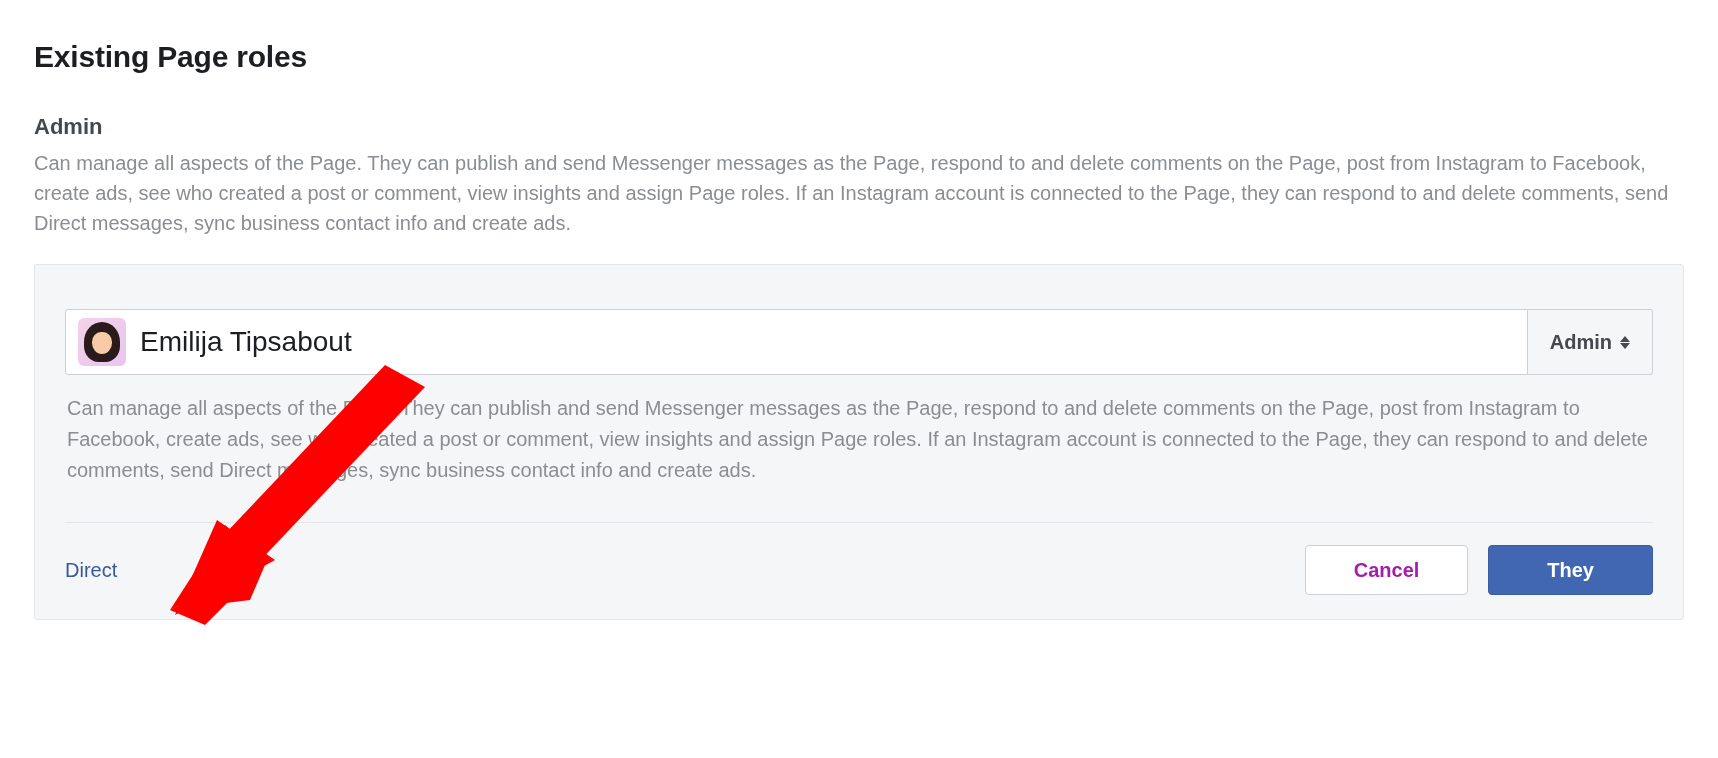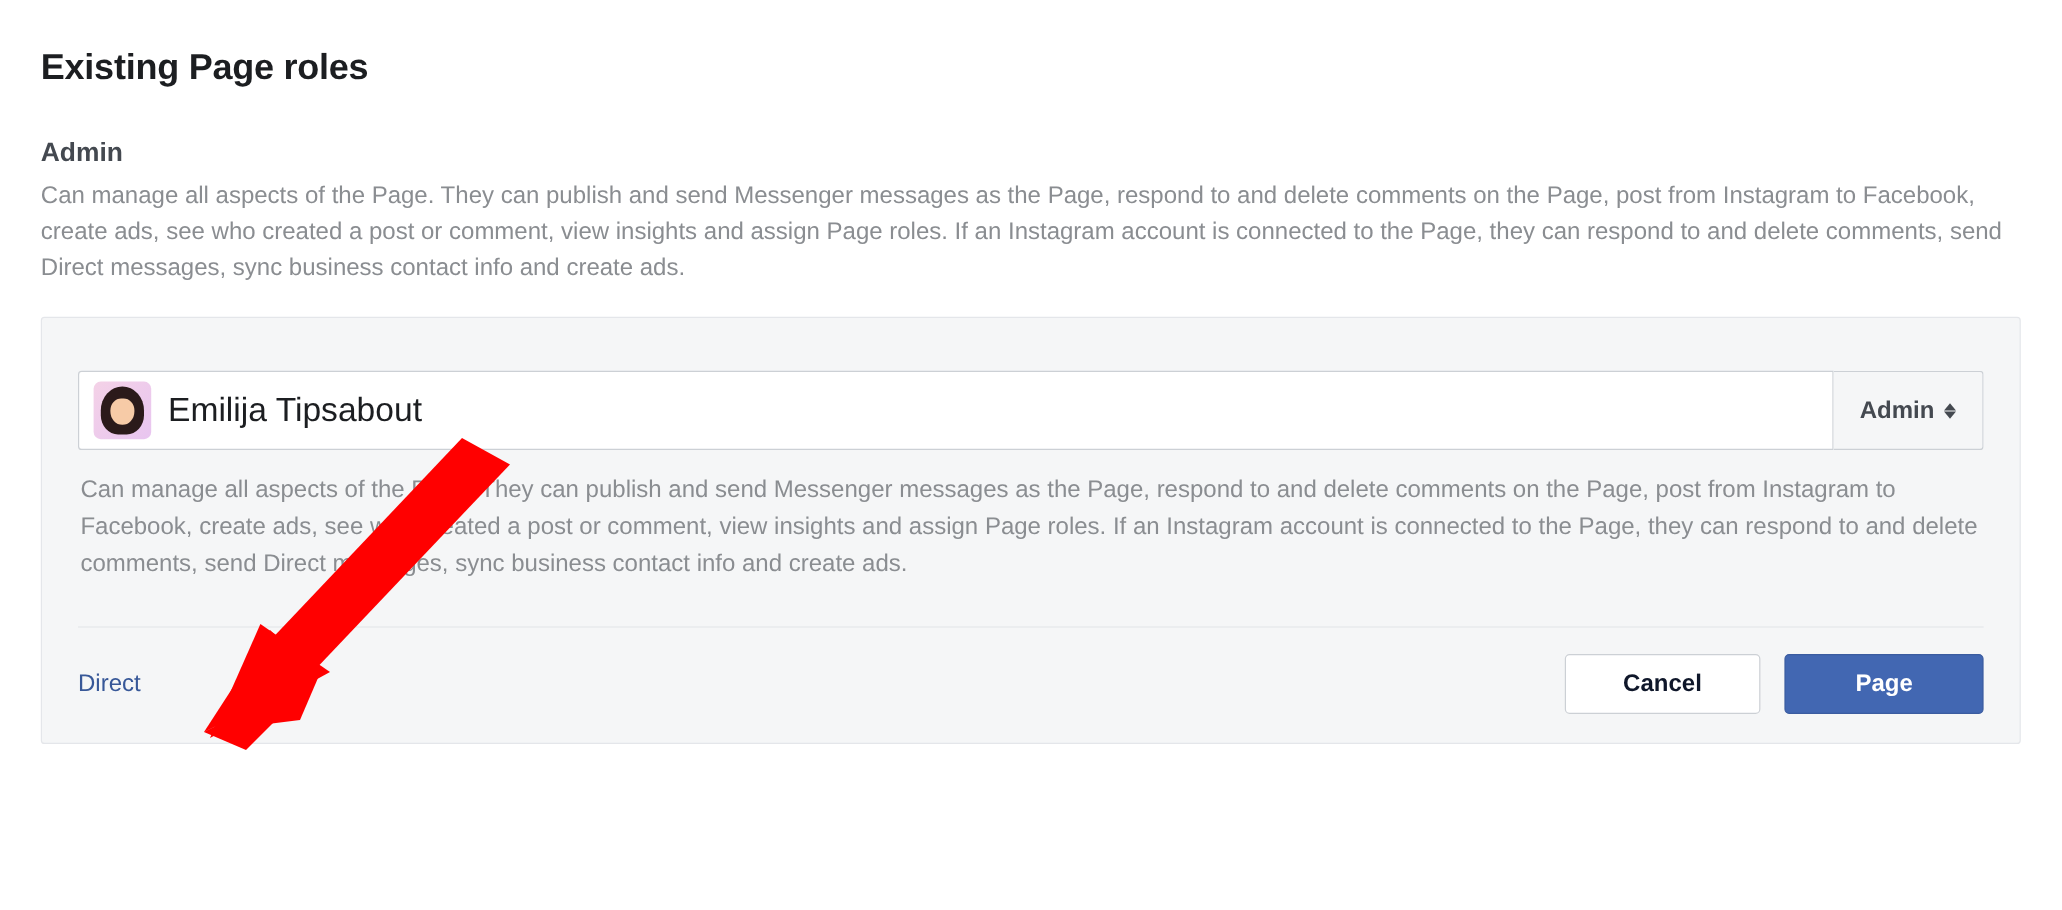--- a/index.html
+++ b/index.html
@@ -145,21 +145,21 @@
   .btn {
     font-size: 20px;
     font-weight: 700;
     border-radius: 4px;
     padding: 14px 48px;
     cursor: pointer;
     line-height: 1;
   }
   .btn-cancel {
     background: #fff;
-    color: #0f172a;
+    color: #a21caf;
     border: 1px solid #ccd0d5;
   }
   .btn-save {
     background: #4267b2;
     color: #fff;
     border: 1px solid #3b5ca0;
     padding: 14px 58px;
   }
 
   
@@ -195,21 +195,21 @@
     </div>
 
     <p class="inner-desc">Can manage all aspects of the Page. They can publish and send Messenger messages as the Page, respond to and delete comments on the Page, post from Instagram to Facebook, create ads, see who created a post or comment, view insights and assign Page roles. If an Instagram account is connected to the Page, they can respond to and delete comments, send Direct messages, sync business contact info and create ads.</p>
 
     <hr class="divider">
 
     <div class="footer-row">
       <a class="remove-link">Direct</a>
       <div class="btn-group">
         <button class="btn btn-cancel">Cancel</button>
-        <button class="btn btn-save">Page</button>
+        <button class="btn btn-save">They</button>
       </div>
     </div>
 
   </div>
 
   <svg class="arrow-svg" style="left:155px; top:365px;" width="290" height="280" viewBox="0 0 290 280">
     <defs></defs>
     <g fill="#ff0000" stroke="none">
 
       <polygon points="230,0 270,22 80,222 50,190"></polygon>

